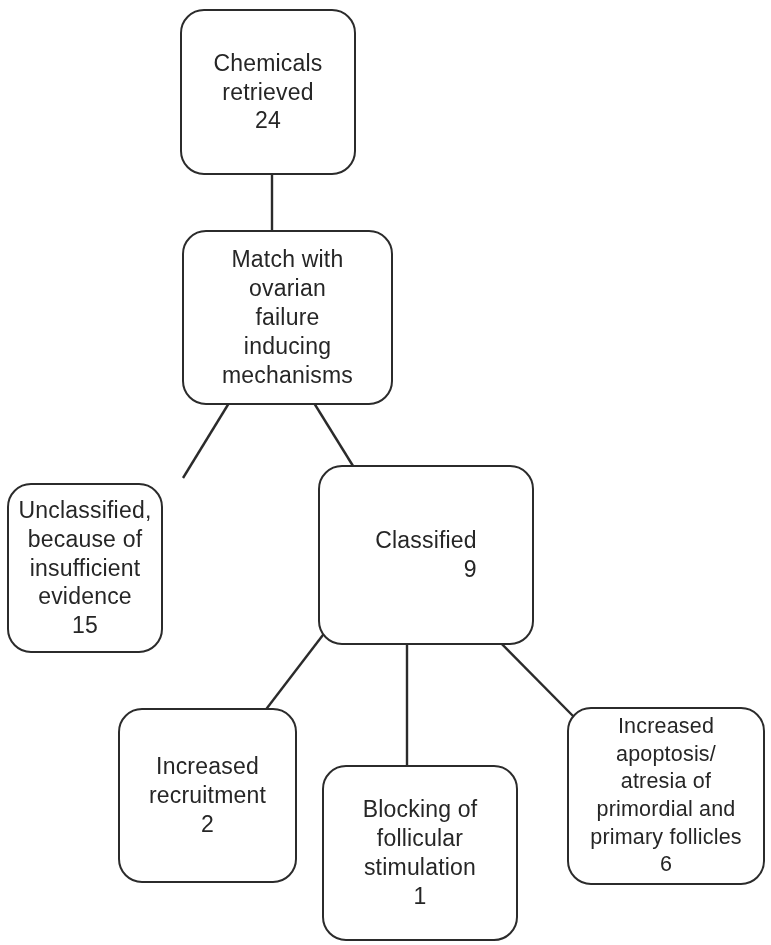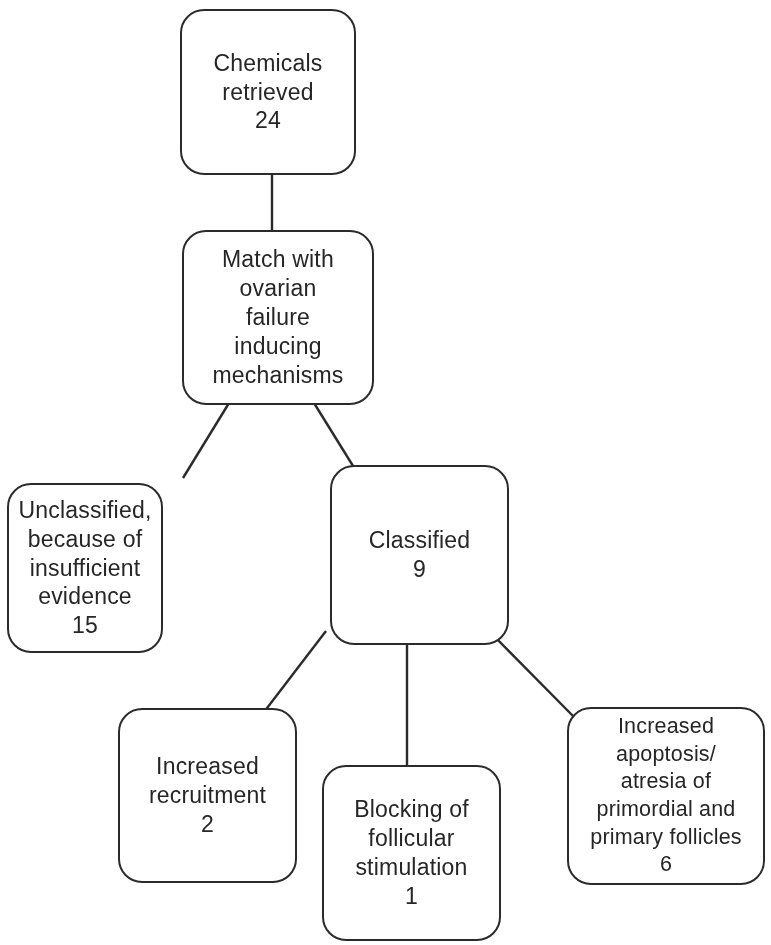--- a/index.html
+++ b/index.html
@@ -32,25 +32,25 @@
     align-items: center;
     justify-content: center;
     text-align: center;
     color: #262626;
     font-size: 23px;
     line-height: 1.26;
     white-space: pre-line;
     letter-spacing: 0.2px;
   }
   .node--chemicals   { left: 180px; top:   9px; width: 176px; height: 166px; }
-  .node--match       { left: 182px; top: 230px; width: 192px; height: 175px; }
+  .node--match       { left: 182px; top: 230px; width: 211px; height: 175px; }
   .node--unclassified{ left:   7px; top: 483px; width: 156px; height: 170px; }
-  .node--classified  { left: 330px; top: 465px; width: 179px; height: 180px; }
+  .node--classified  { left: 318px; top: 465px; width: 216px; height: 180px; text-align: right; }
   .node--recruitment { left: 118px; top: 708px; width: 179px; height: 175px; }
-  .node--blocking    { left: 322px; top: 765px; width: 179px; height: 176px; }
+  .node--blocking    { left: 322px; top: 765px; width: 196px; height: 176px; }
   .node--apoptosis   { left: 567px; top: 707px; width: 198px; height: 178px;
                        font-size: 21.5px; line-height: 1.28; }
 </style>
 </head>
 <body>
 
 <div id="canvas">
 
   <svg id="edge-layer" viewBox="0 0 771 945" xmlns="http://www.w3.org/2000/svg">
     <line x1="272" y1="173" x2="272" y2="232" stroke="#2b2b2b" stroke-width="2.4"></line>

